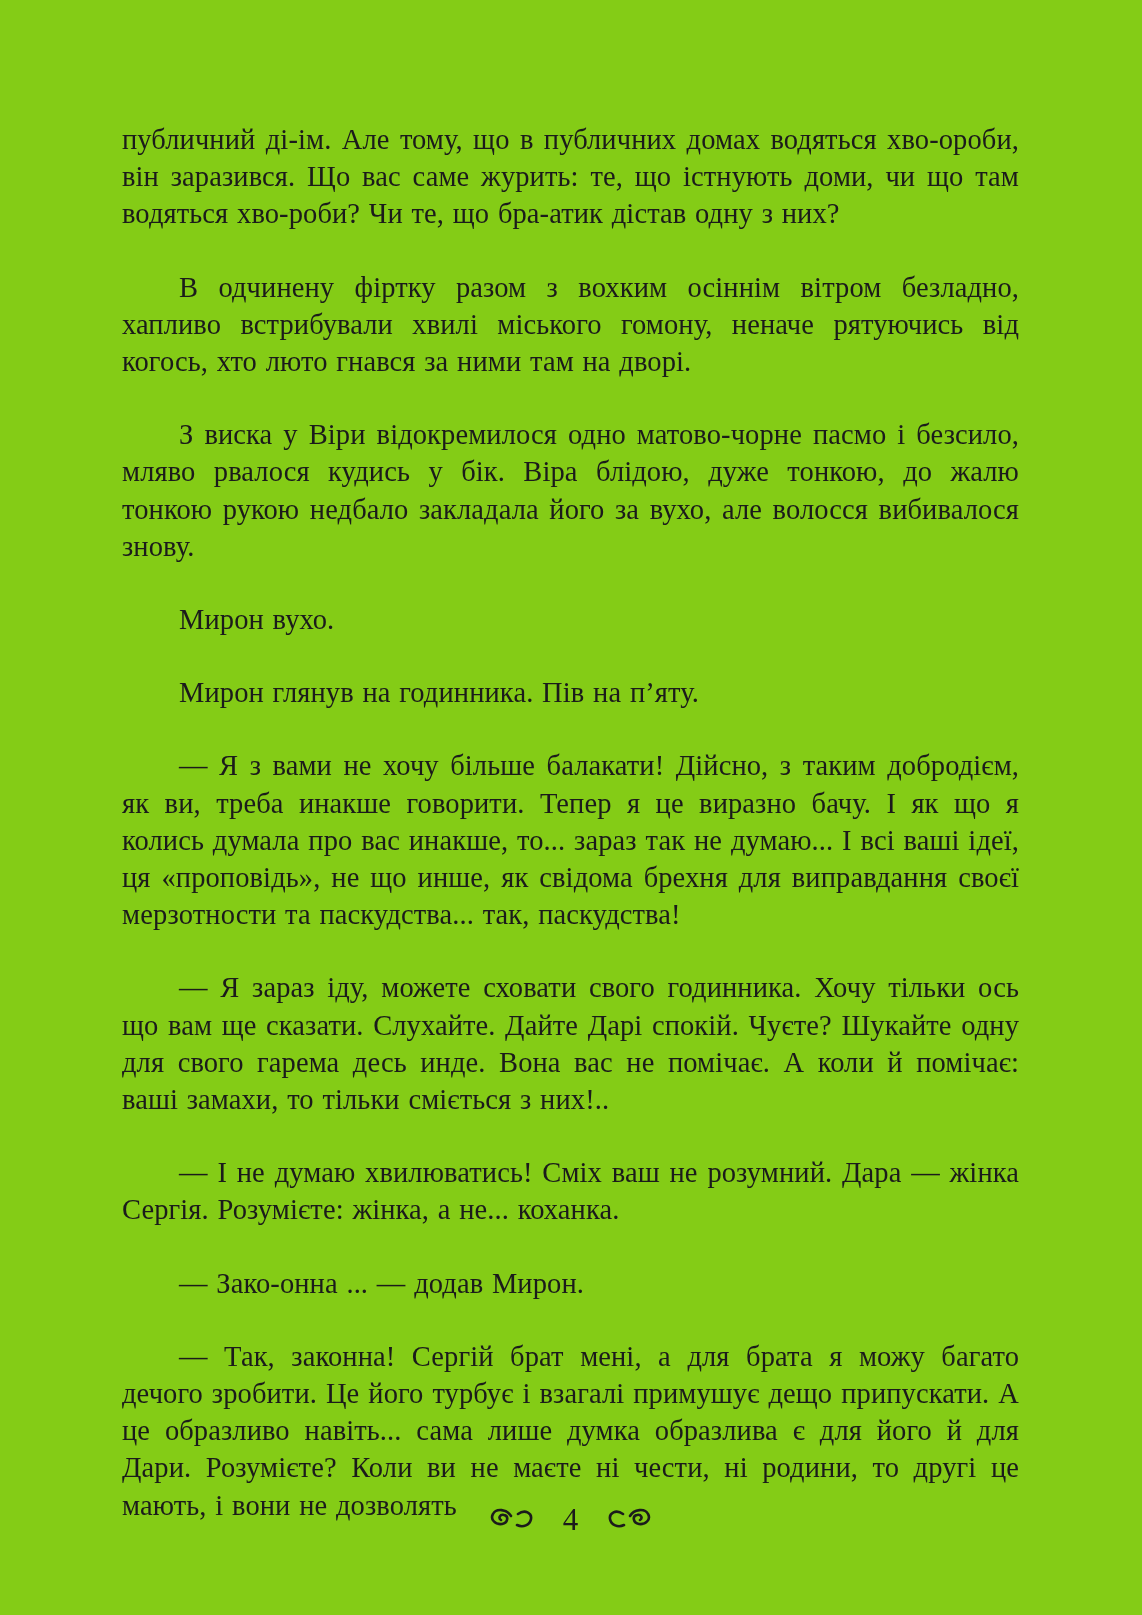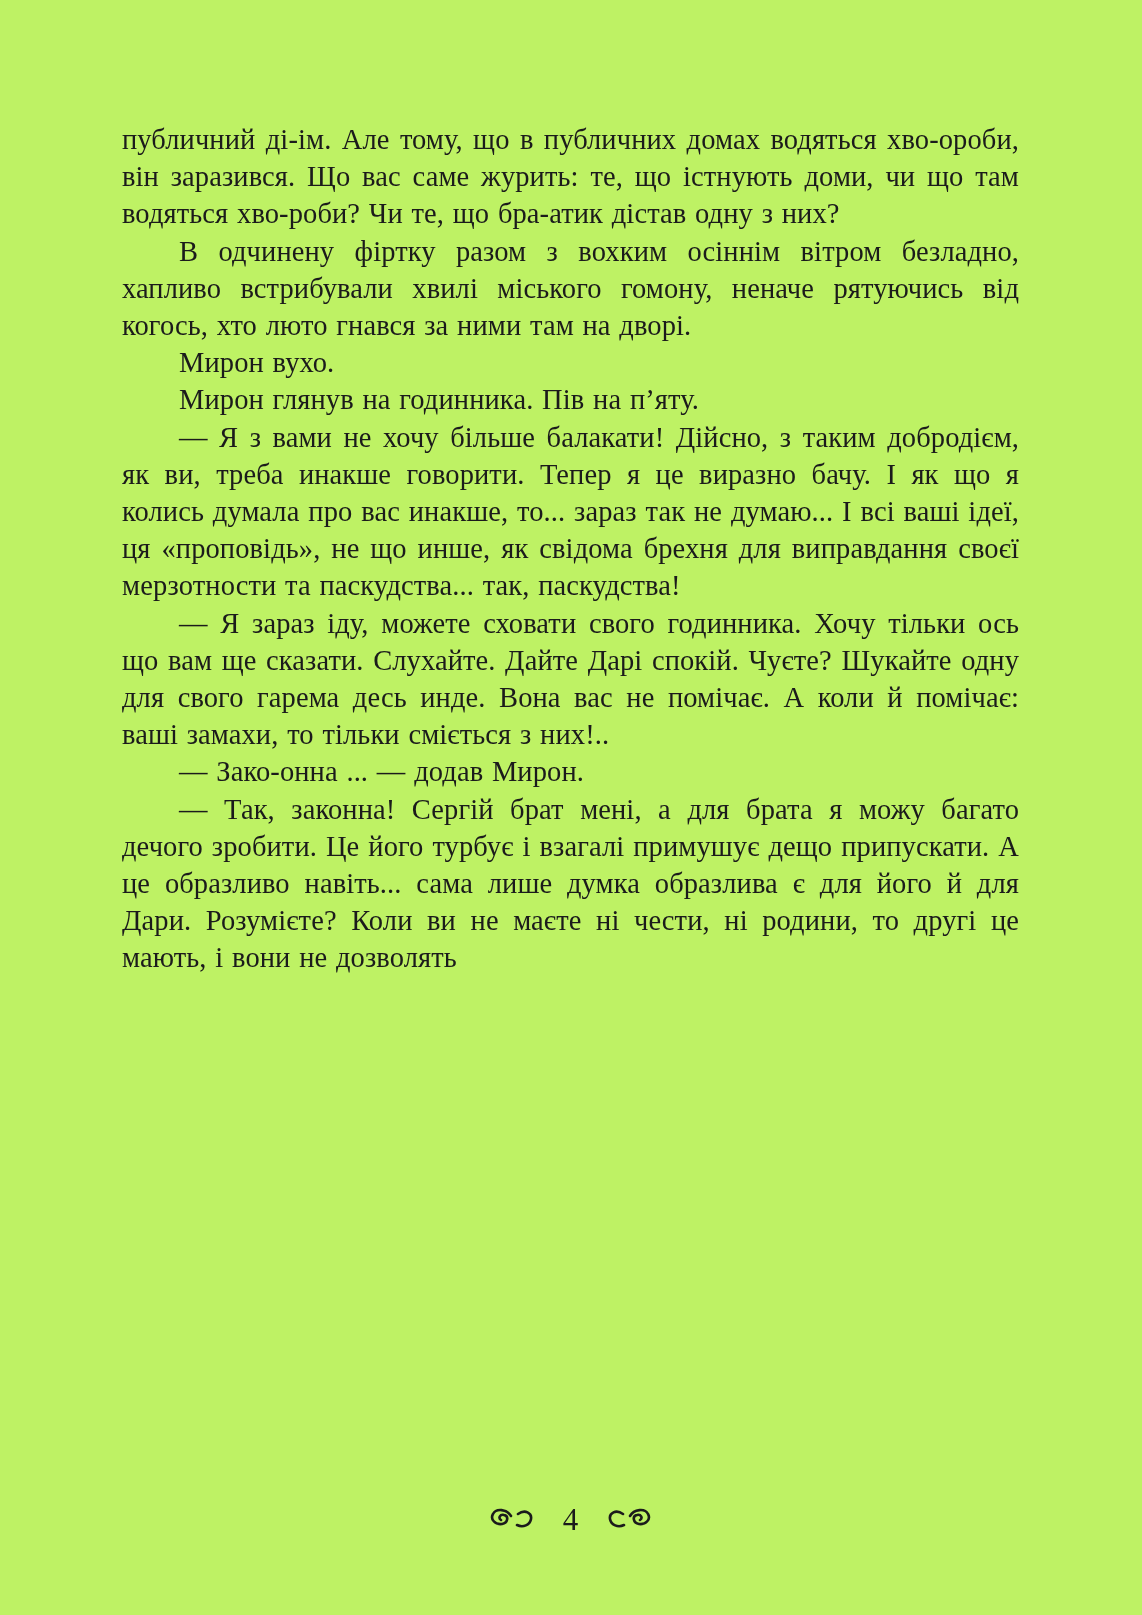--- a/index.html
+++ b/index.html
@@ -11,40 +11,41 @@
     position: relative;
     width: 1142px;
     height: 1615px;
     font-family: "Liberation Serif", "DejaVu Serif", serif;
     color: #1b1b1b;
     overflow: hidden;
   }
   .page {
     position: absolute;
     inset: 0;
-    background: #bef264;
+    background: #84cc16;
     text-decoration: underline;
   }
   .text-block {
     position: absolute;
     left: 122px;
     top: 121px;
     width: 897px;
     font-size: 28.5px;
     line-height: 37.2px;
     text-align: justify;
     letter-spacing: 0.1px;
     word-spacing: 1.5px;
   }
   .text-block p {
     margin: 0;
     padding: 0;
   }
   .text-block p.indent {
     text-indent: 57px;
+    margin-top: 36px;
   }
   .footer {
     position: absolute;
     left: 122px;
     top: 1500px;
     width: 897px;
     display: flex;
     justify-content: center;
     align-items: center;
     gap: 28px;
@@ -62,24 +63,26 @@
   .fleuron.right svg { transform: scaleX(-1); }
 </style>
 </head>
 <body>
 
 <div class="page">
 
   <div class="text-block">
       <p class="">публичний ді-ім. Але тому, що в публичних домах водяться хво-ороби, він заразився. Що вас саме журить: те, що істнують доми, чи що там водяться хво-роби? Чи те, що бра-атик дістав одну з них?</p>
       <p class="indent">В одчинену фіртку разом з вохким осіннім вітром безладно, хапливо встрибували хвилі міського гомону, неначе рятуючись від когось, хто люто гнався за ними там на дворі.</p>
+      <p class="indent">З виска у Віри відокремилося одно матово-чорне пасмо і безсило, мляво рвалося кудись у бік. Віра блідою, дуже тонкою, до жалю тонкою рукою недбало закладала його за вухо, але волосся вибивалося знову.</p>
       <p class="indent">Мирон вухо.</p>
       <p class="indent">Мирон глянув на годинника. Пів на п’яту.</p>
       <p class="indent">— Я з вами не хочу більше балакати! Дійсно, з таким добродієм, як ви, треба инакше говорити. Тепер я це виразно бачу. І як що я колись думала про вас инакше, то... зараз так не думаю... І всі ваші ідеї, ця «проповідь», не що инше, як свідома брехня для виправдання своєї мерзотности та паскудства... так, паскудства!</p>
       <p class="indent">— Я зараз іду, можете сховати свого годинника. Хочу тільки ось що вам ще сказати. Слухайте. Дайте Дарі спокій. Чуєте? Шукайте одну для свого гарема десь инде. Вона вас не помічає. А коли й помічає: ваші замахи, то тільки сміється з них!..</p>
+      <p class="indent">— І не думаю хвилюватись! Сміх ваш не розумний. Дара — жінка Сергія. Розумієте: жінка, а не... коханка.</p>
       <p class="indent">— Зако-онна ... — додав Мирон.</p>
       <p class="indent">— Так, законна! Сергій брат мені, а для брата я можу багато дечого зробити. Це його турбує і взагалі примушує дещо припускати. А це образливо навіть... сама лише думка образлива є для його й для Дари. Розумієте? Коли ви не маєте ні чести, ні родини, то другі це мають, і вони не дозволять</p>
     </div>
 
   <div class="footer">
     <span class="fleuron left">
       <svg width="46" height="26" viewBox="0 0 46 26" aria-hidden="true">
         <path d="M22 9 C18 2 7 1 4 7 C1 12 6 18 13 17 C19 16 20 9 15 8 C11 7 9 11 12 13" fill="none" stroke="#1b1b1b" stroke-width="2.6" stroke-linecap="round"></path>
         <path d="M29 7 C36 2 43 6 42 12 C41 18 34 21 28 18" fill="none" stroke="#1b1b1b" stroke-width="2.6" stroke-linecap="round"></path>
       </svg>

